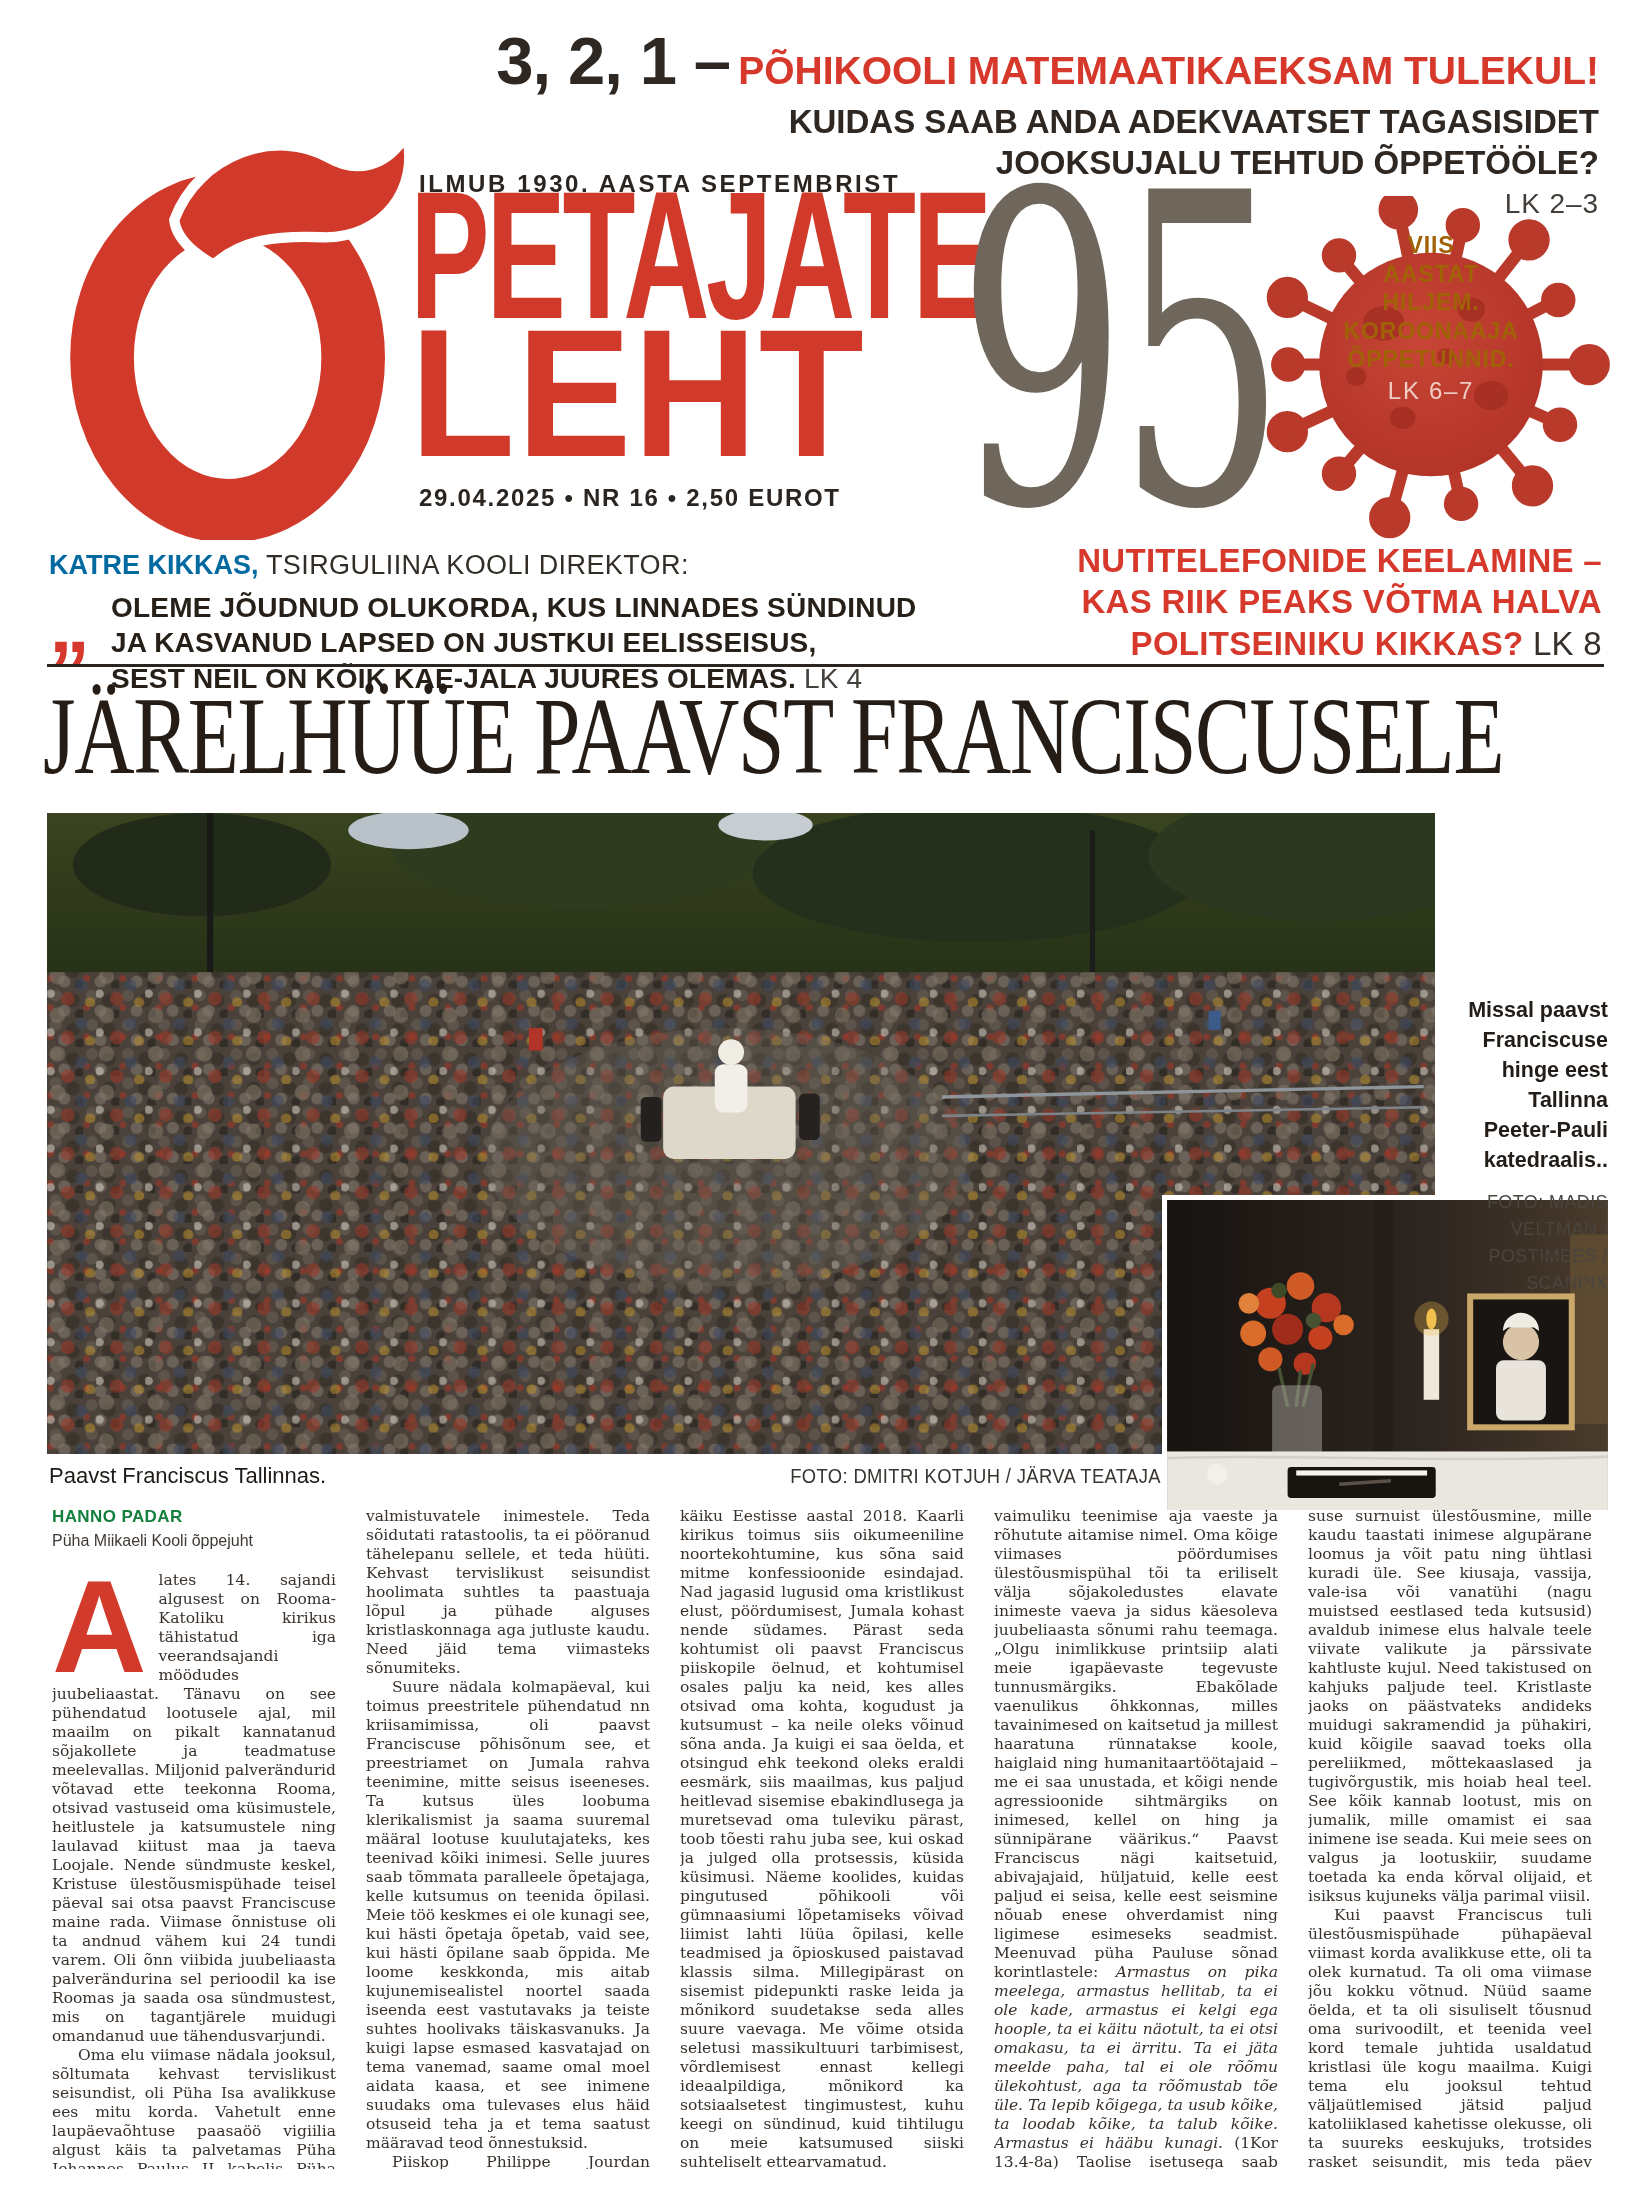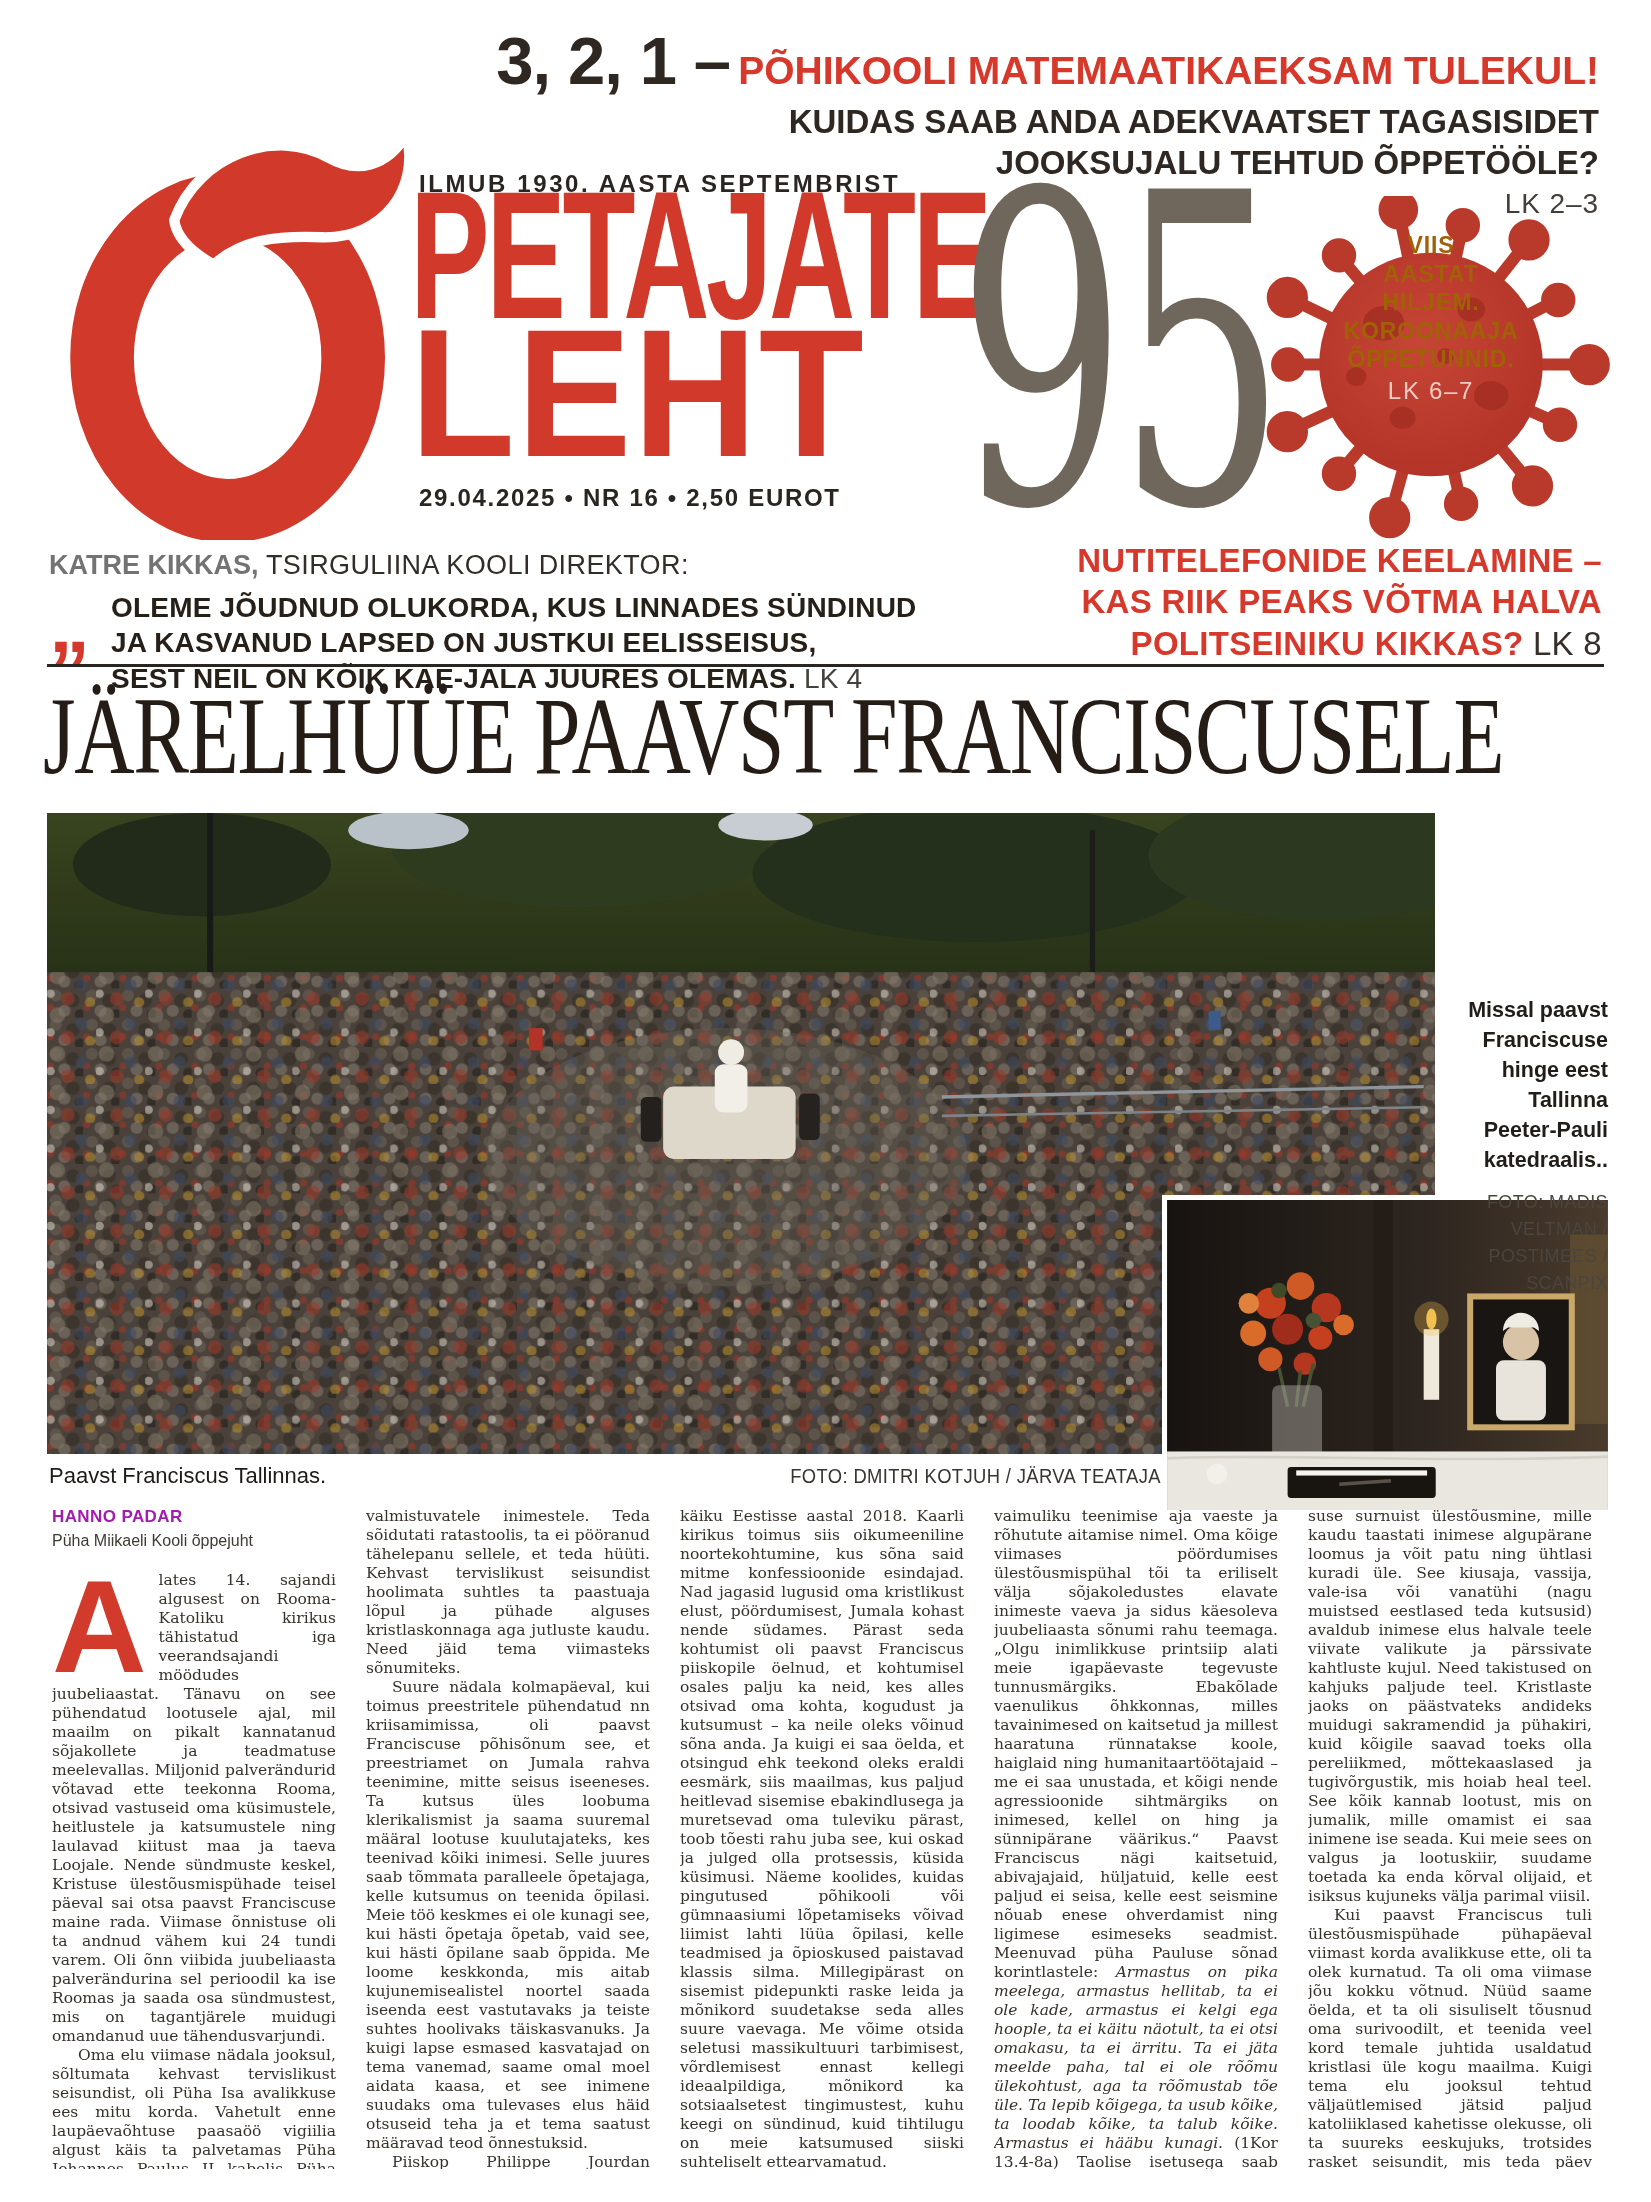--- a/index.html
+++ b/index.html
@@ -30,21 +30,21 @@
 
   
   .virus-wrap { left:1246px; top:196px; width:370px; height:344px; }
   .virus-text { left:1246px; top:231px; width:370px; text-align:center; }
   .vt-line { font-size:23px; font-weight:800; color:#a16207; line-height:1.24; letter-spacing:0.9px; }
   .vt-ref { font-size:24px; font-weight:400; color:#f0cdc5; margin-top:3.4px; letter-spacing:1.7px; }
 
   
   .quote-block { left:49px; top:549px; width:946px; }
   .q-head { font-size:27px; line-height:1.2; }
-  .q-name { color:#737373; font-weight:800; }
+  .q-name { color:#0369a1; font-weight:800; }
   .q-role { color:#332d27; font-weight:400; letter-spacing:0.4px; }
   .q-body { position:relative; margin-top:8.6px; padding-left:62px; }
   .q-mark { position:absolute; left:0; top:-6.9px; font-size:82px; font-weight:800; color:#d6392b; line-height:1; }
   .q-line { font-size:28px; font-weight:800; color:#272019; line-height:1.26; letter-spacing:0.2px; }
   .q-ref { font-weight:400; color:#44403b; }
 
   
   .right-teaser { right:50px; top:540px; text-align:right; }
   .rt-line { font-size:33px; font-weight:800; color:#d6392b; line-height:1.25; letter-spacing:0.3px; }
   .rt-ref { font-weight:400; color:#37302a; }
@@ -60,21 +60,21 @@
   .photo-credit { left:559px; top:1465px; width:602px; text-align:right; font-size:20px; color:#38342f; letter-spacing:0.4px; }
   .photo-credit .sq { display:inline-block; transform:scaleX(0.92); transform-origin:right top; }
   .side-caption { left:1451px; top:995px; width:157px; text-align:right; }
   .sc-text { font-size:21.5px; font-weight:700; color:#221d18; line-height:1.4; }
   .sc-credit { font-size:18px; font-weight:400; color:#4a453f; line-height:1.5; margin-top:13.8px; letter-spacing:0.4px; }
   .inset-photo { left:1162px; top:1195px; padding:5.2px 0 0 5.2px; background:#ffffff; }
 
   
   .article { left:52px; top:1507px; width:1540px; height:662px; display:grid; grid-template-columns:repeat(5,1fr); column-gap:30px; }
   .col { overflow:hidden; }
-  .byline-author { font-size:17px; font-weight:800; color:#a21caf; letter-spacing:0.4px; }
+  .byline-author { font-size:17px; font-weight:800; color:#15803d; letter-spacing:0.4px; }
   .byline-role { font-size:16px; color:#3f3a34; margin-top:5.2px; }
   .byline { margin-bottom:20.6px; }
   .col p { font-family:"DejaVu Serif", serif; font-size:15.5px; line-height:19px; text-align:justify; color:#38312b; hyphens:auto; }
   .col p.ind { text-indent:26px; }
   .dropcap { float:left; font-family:"Liberation Sans", sans-serif; font-size:131px; line-height:0.78; font-weight:800; color:#d23b2c; margin:5.2px 12px 0 0; }
   .col em { font-style:italic; }
 </style>
 </head>
 <body>
 

